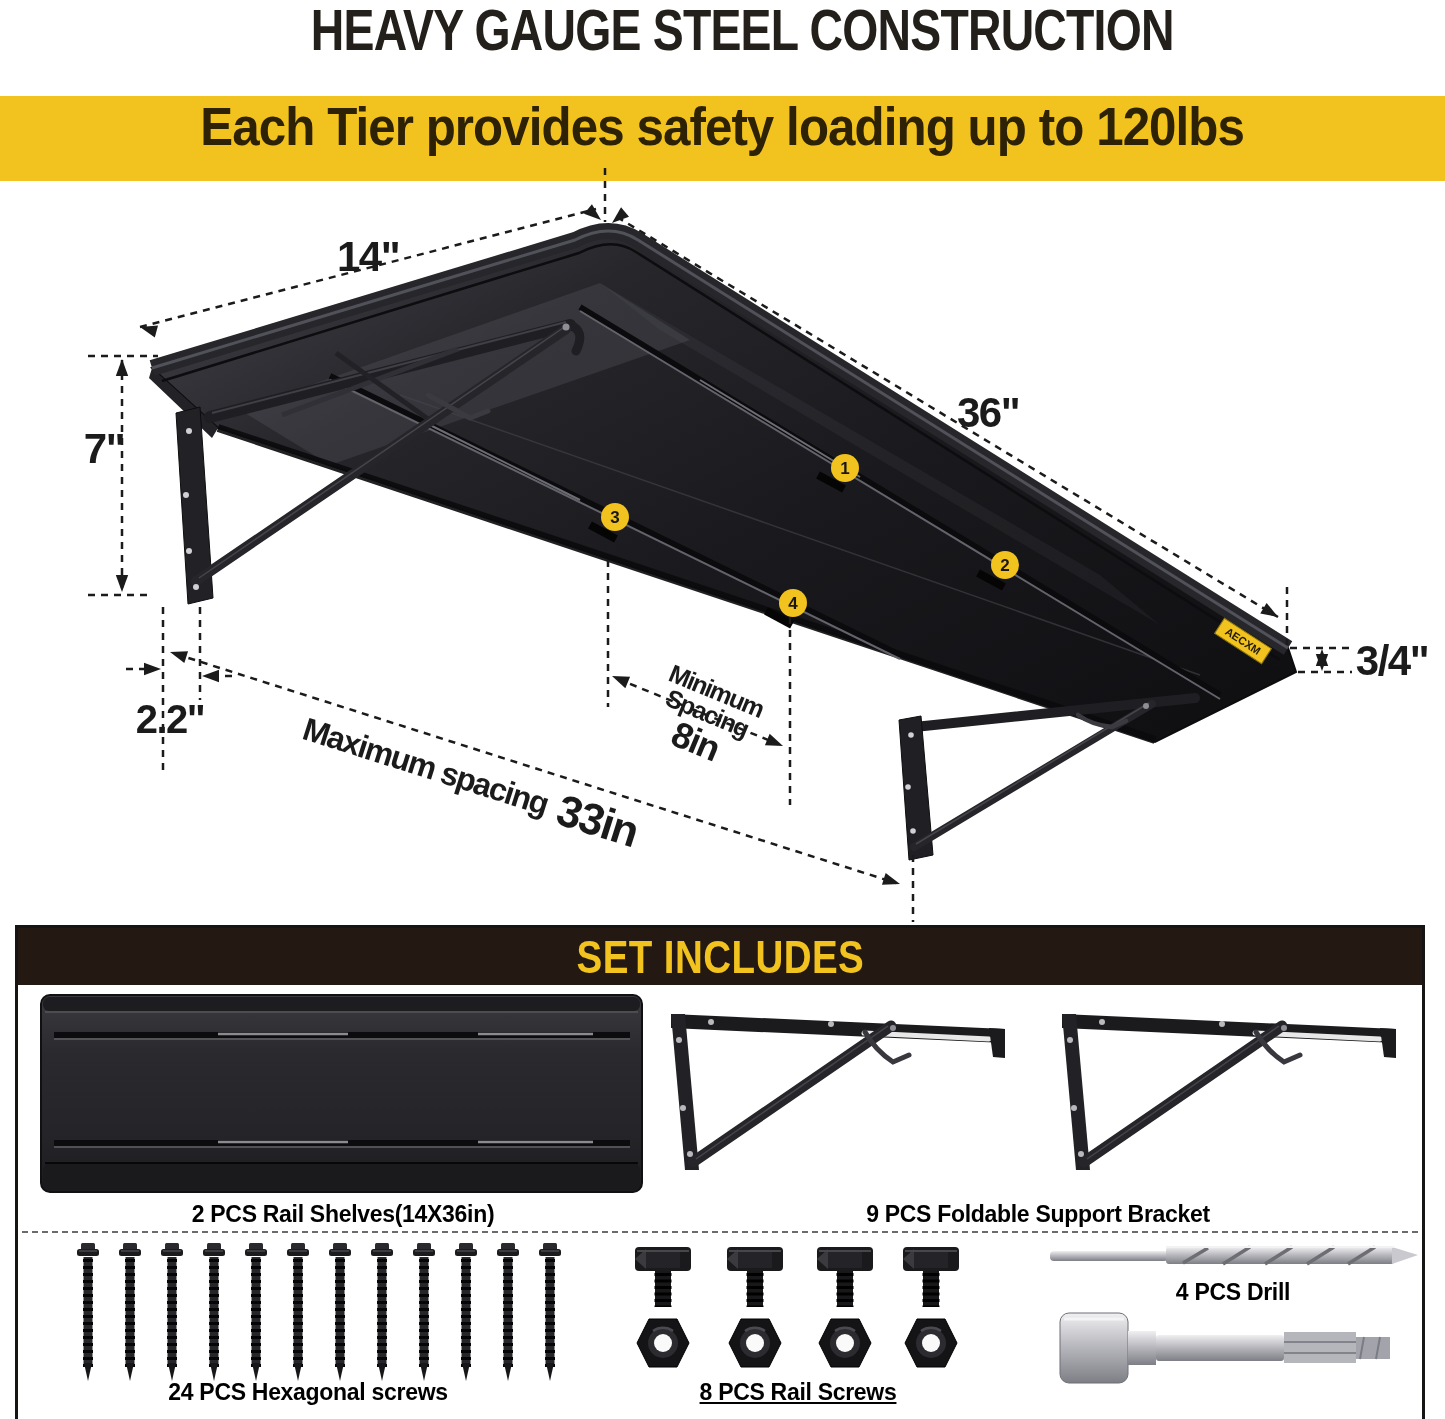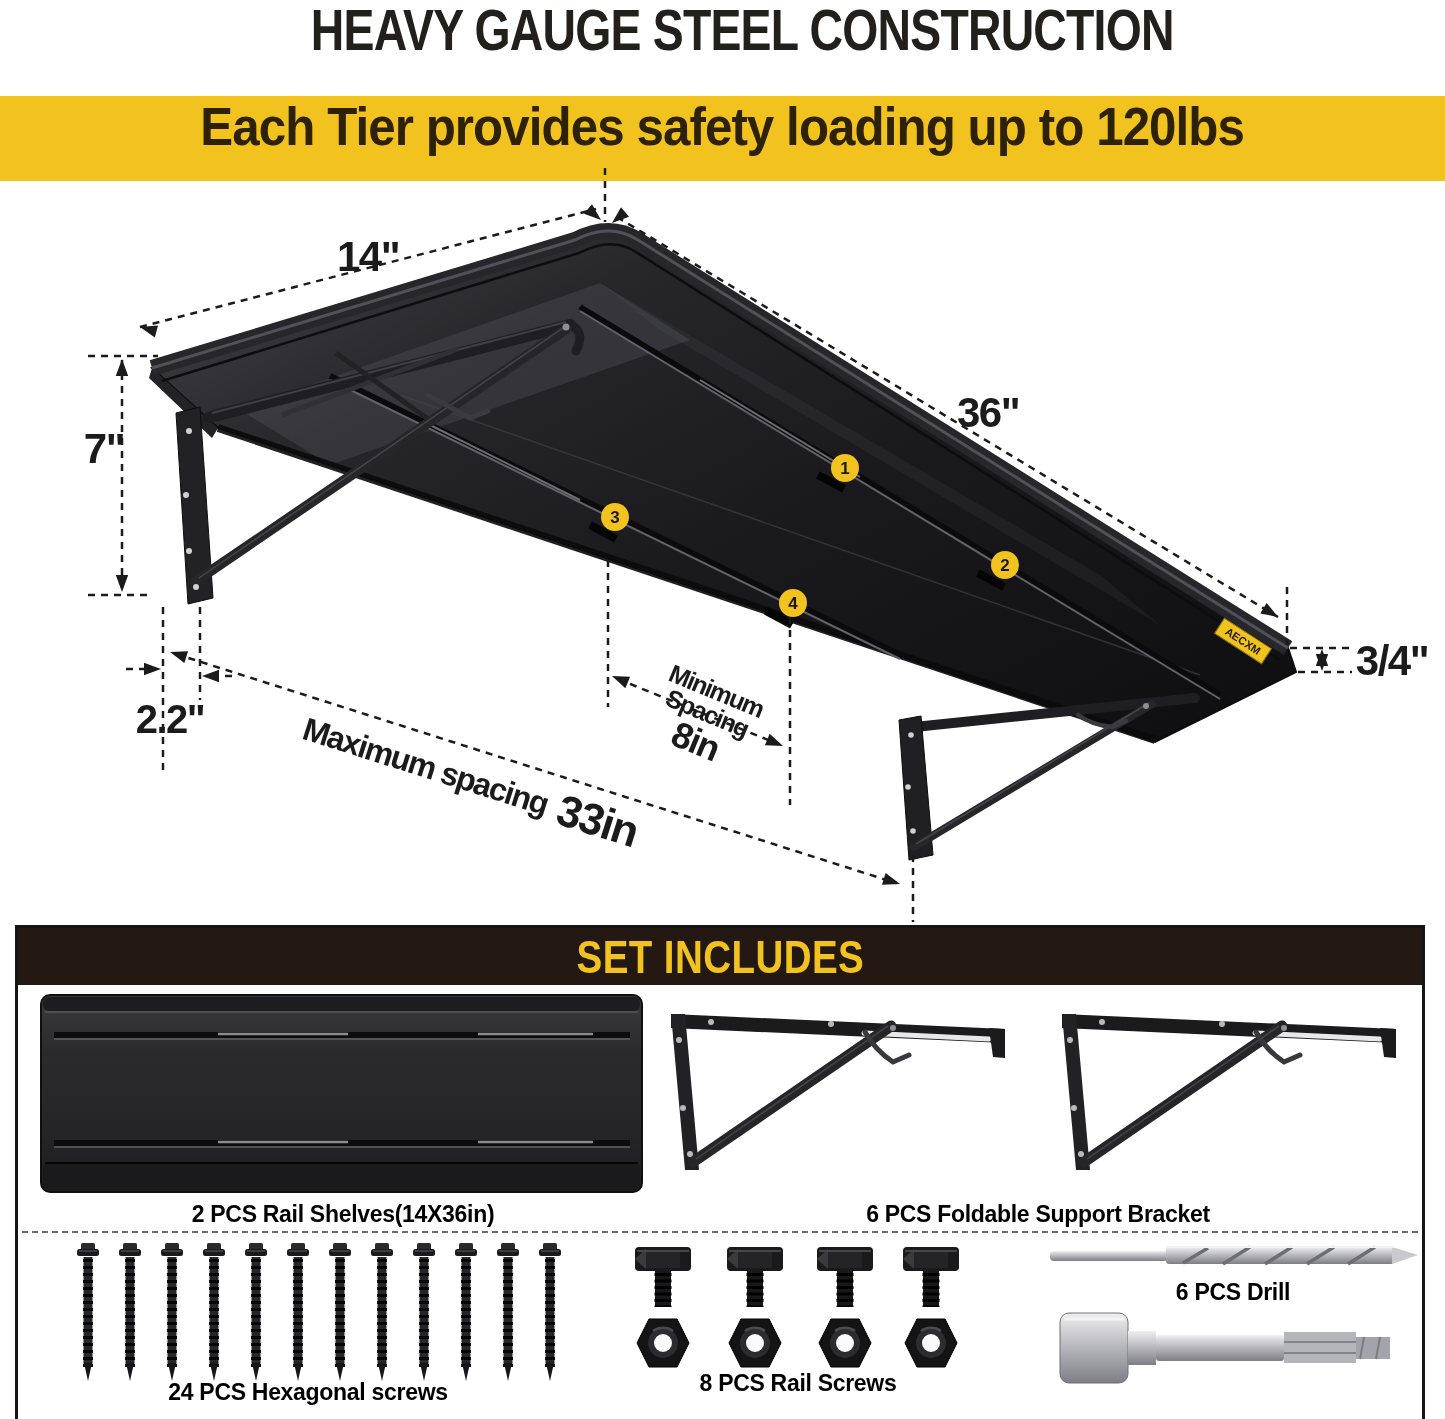--- a/index.html
+++ b/index.html
@@ -352,21 +352,21 @@
           <rect x="1138" y="350" width="128" height="26" rx="3" fill="url(#silverV)"></rect>
           <rect x="1266" y="347" width="72" height="31" fill="#b5b5bc"></rect>
           <path d="M1266,357 H1338 M1266,368 H1338" stroke="#83838b" stroke-width="2"></path>
           <rect x="1338" y="352" width="34" height="22" fill="#a3a3ab"></rect>
           <path d="M1346,352 L1342,374 M1362,352 L1358,374" stroke="#7c7c84" stroke-width="2"></path>
           <path d="M1046,334 h60" stroke="#f4f4f6" stroke-width="3"></path>
         </g>
       </svg>
 
       <div class="part-label" style="left:40px;top:216px;width:570px;">2 PCS Rail Shelves(14X36in)</div>
-      <div class="part-label" style="left:770px;top:216px;width:500px;">6 PCS Foldable Support Bracket</div>
+      <div class="part-label" style="left:770px;top:216px;width:500px;">9 PCS Foldable Support Bracket</div>
       <div class="separator"></div>
       <div class="part-label" style="left:30px;top:394px;width:520px;">24 PCS Hexagonal screws</div>
-      <div class="part-label" style="left:570px;top:385px;width:420px;">8 PCS Rail Screws</div>
-      <div class="part-label" style="left:1060px;top:294px;width:310px;">6 PCS Drill</div>
+      <div class="part-label" style="left:570px;top:394px;width:420px;text-decoration:underline;">8 PCS Rail Screws</div>
+      <div class="part-label" style="left:1060px;top:294px;width:310px;">4 PCS Drill</div>
     </div>
   </div>
 
 </div>
 
 </body></html>

